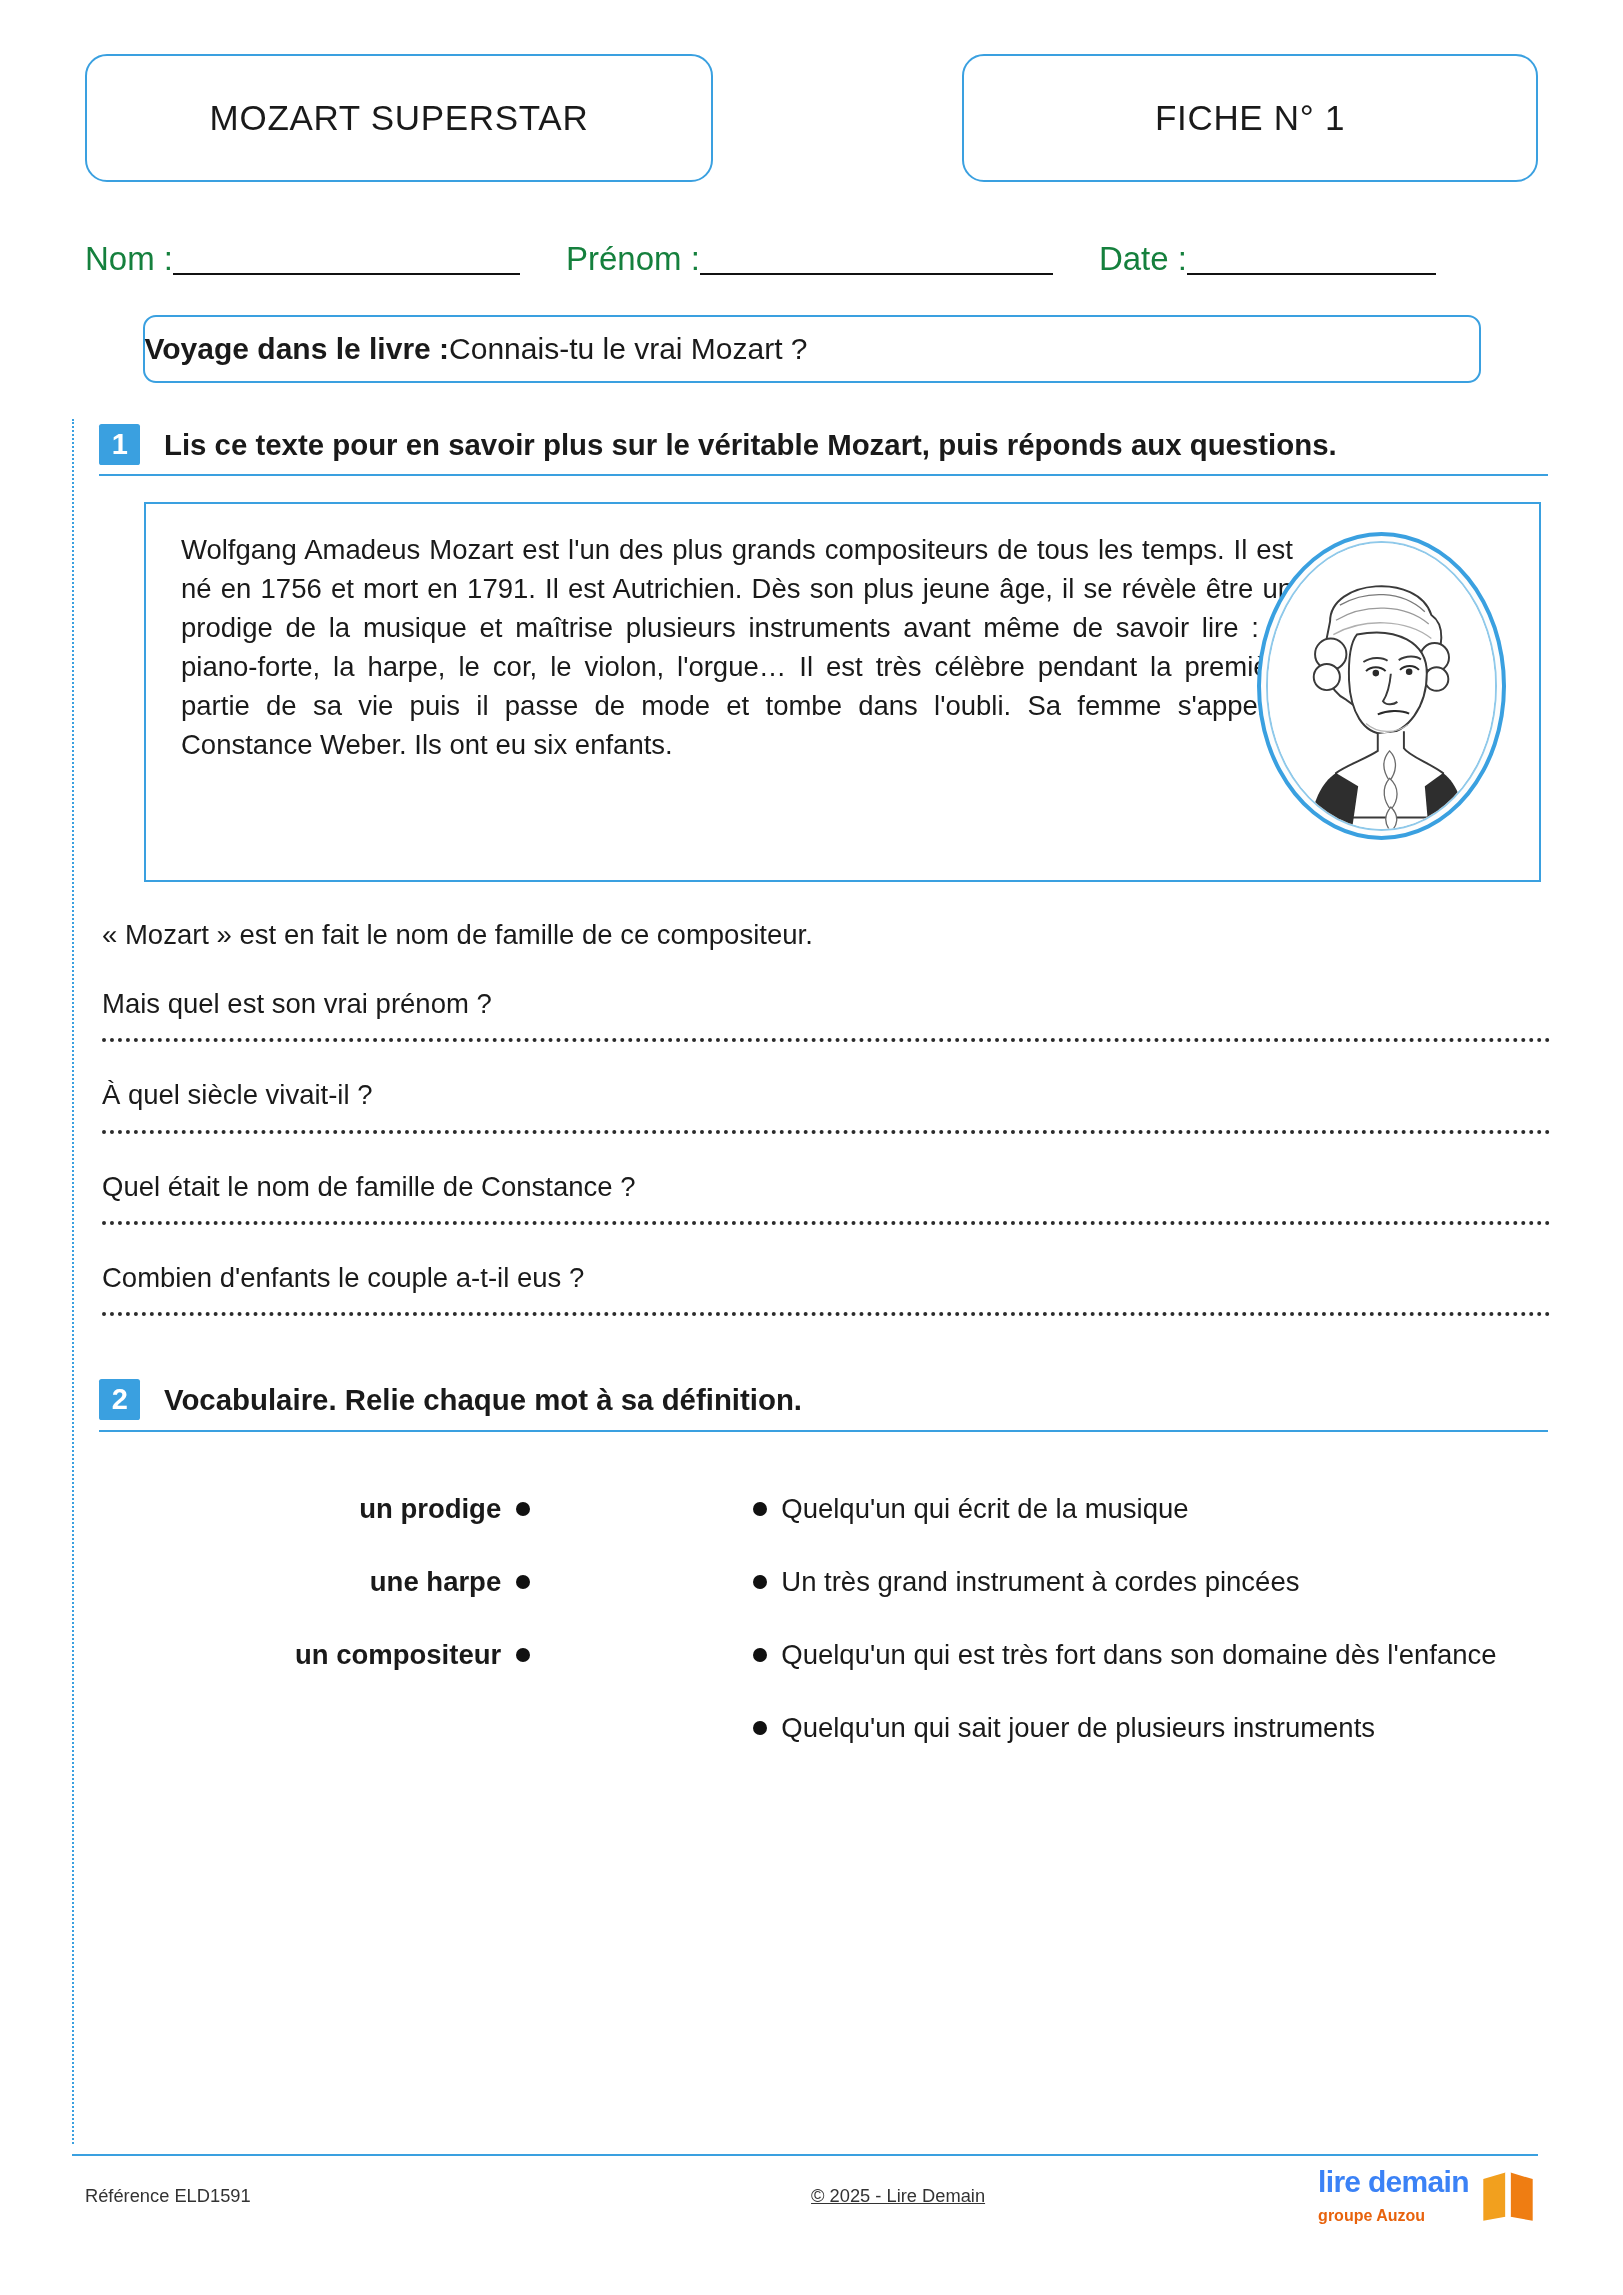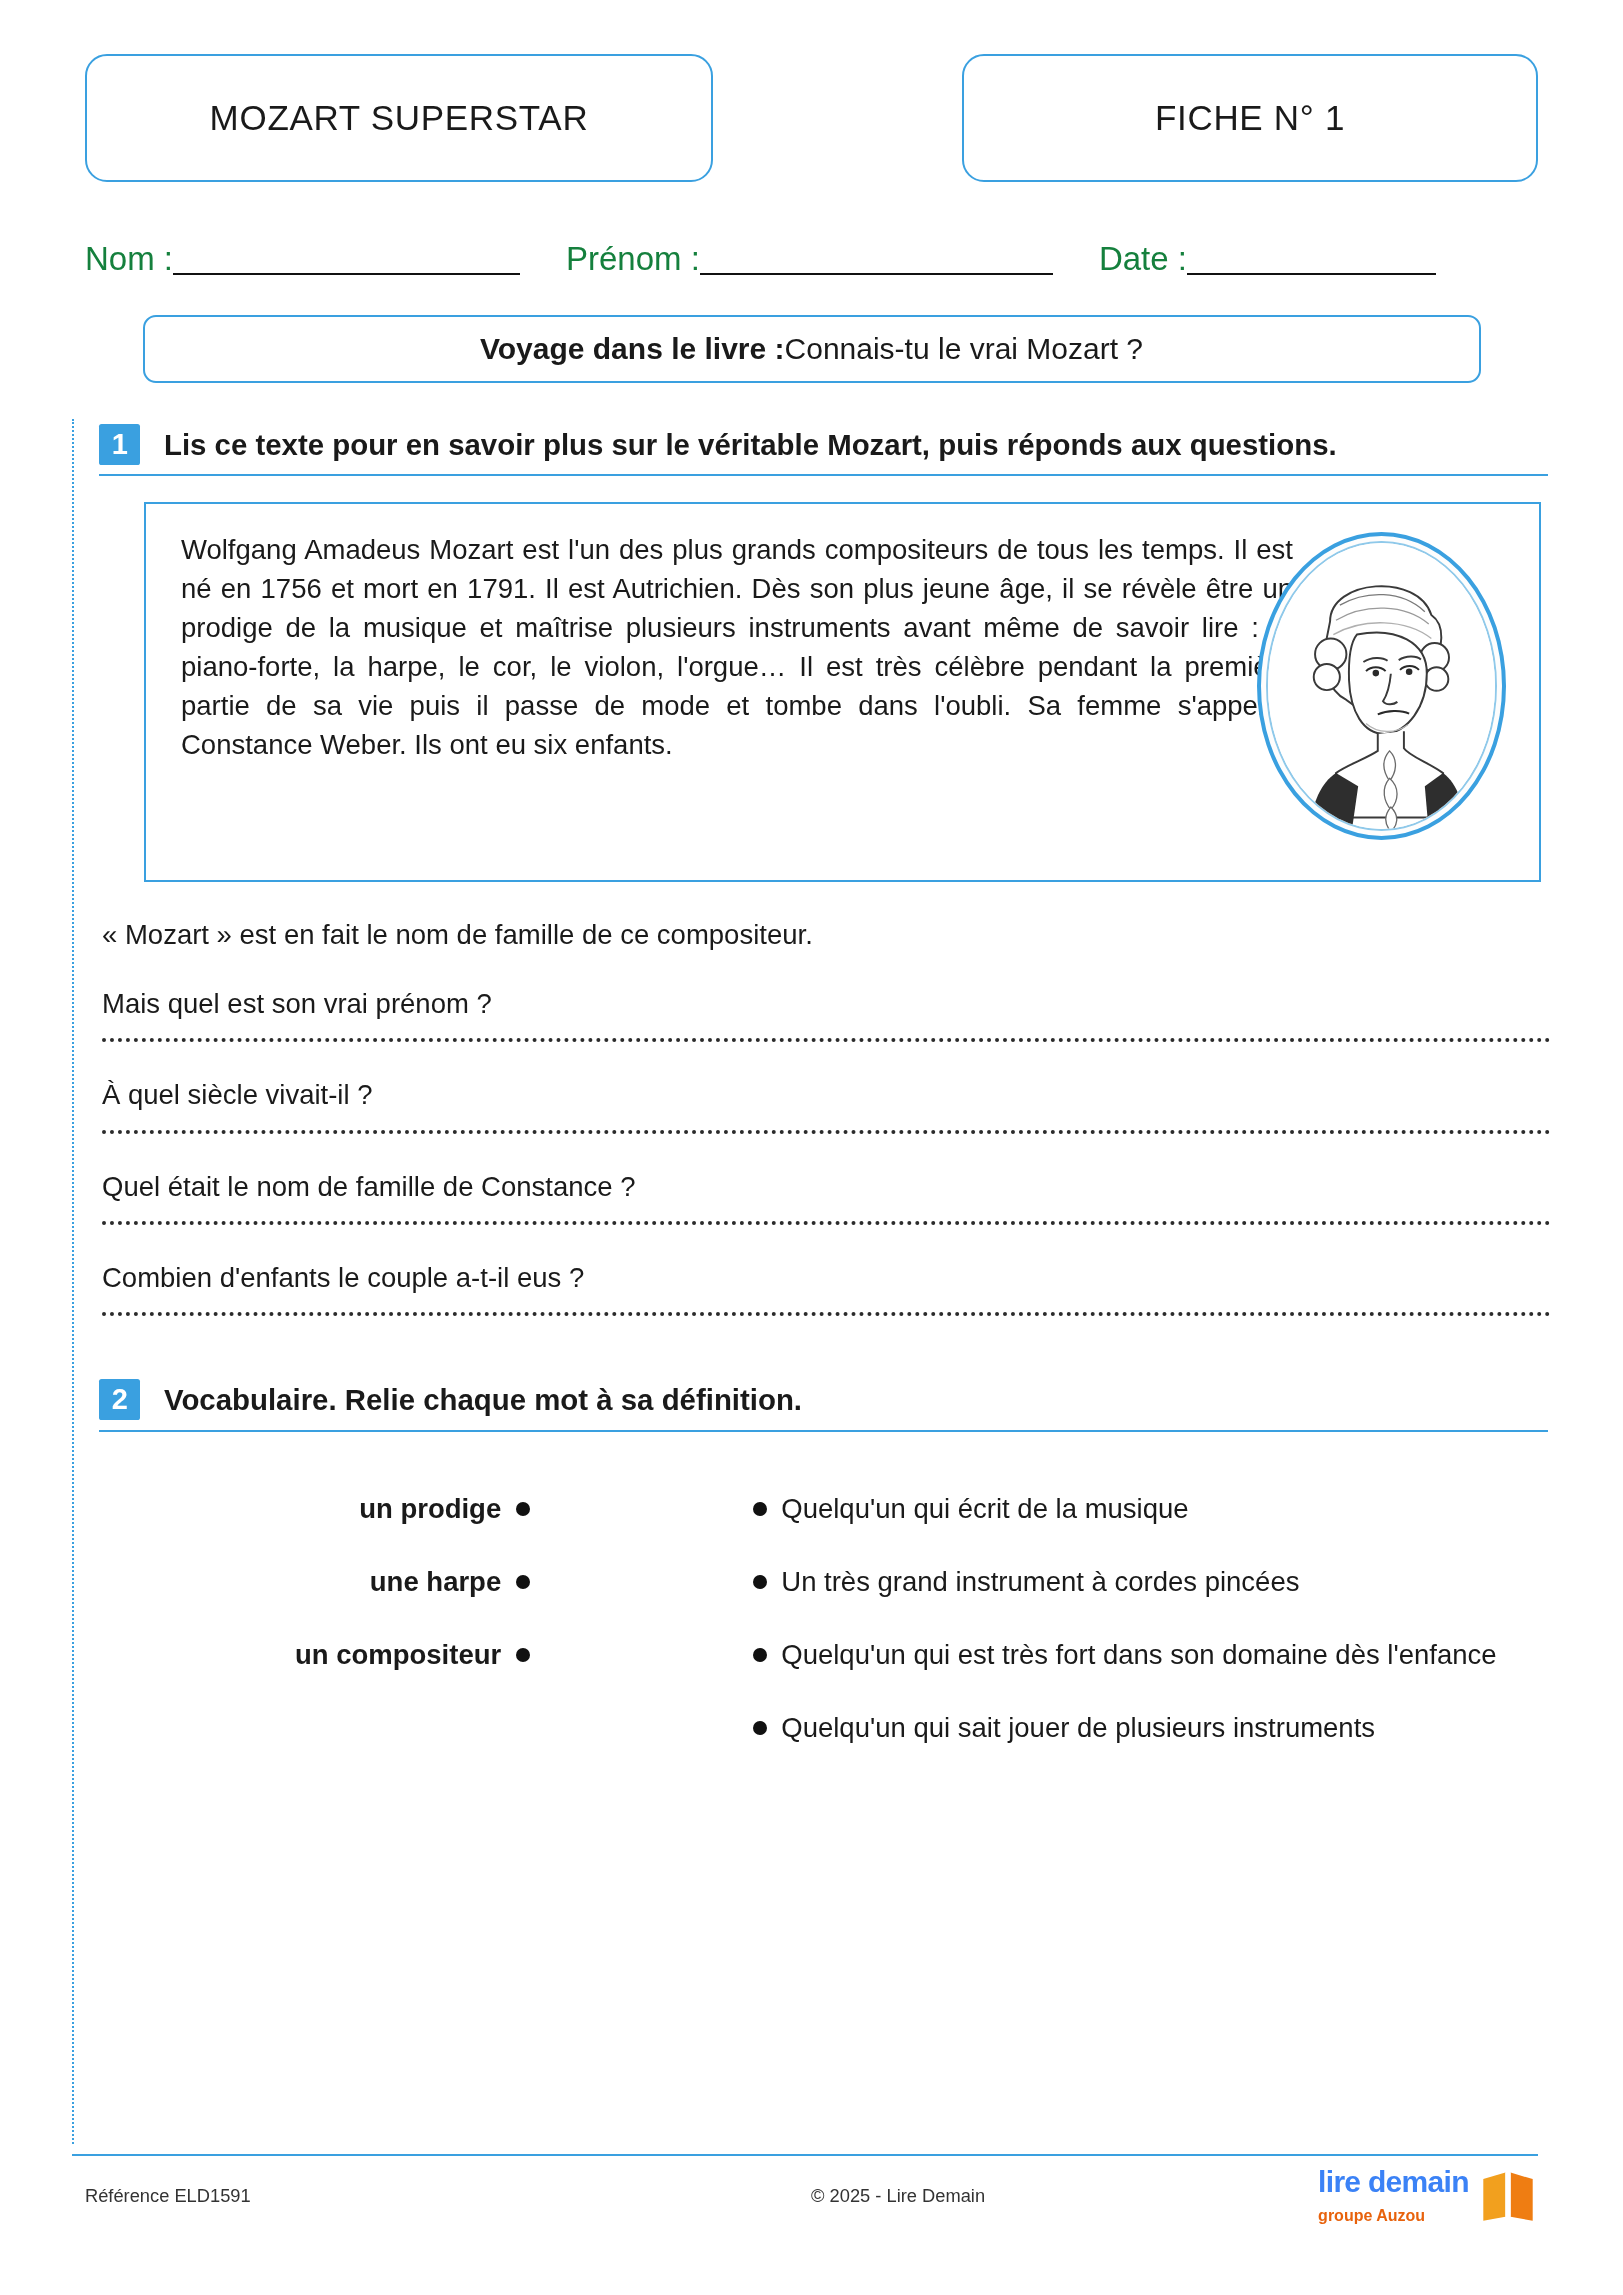--- a/index.html
+++ b/index.html
@@ -70,21 +70,20 @@
     justify-content: center;
     margin-top: 37px;
   }
   .banner {
     border: 2.6px solid #3aa0e0;
     border-radius: 13px;
     width: 1338px;
     height: 68px;
     display: flex;
     align-items: center;
-    justify-content: center;
     box-sizing: border-box;
     font-size: 30px;
   }
   .banner b { font-weight: bold; }
   .banner .light { font-weight: normal; }
 
   
   .rail {
     position: absolute;
     left: 72px;
@@ -227,21 +226,21 @@
     position: absolute;
     left: 85px;
     right: 85px;
     bottom: 71px;
     display: flex;
     align-items: center;
     font-size: 18.3px;
     color: #333;
   }
   .footer .ref { width: 393px; }
-  .footer .copy { flex: 1; text-align: center; }
+  .footer .copy { flex: 1; text-align: center; text-decoration: underline; }
   .logo {
     display: flex;
     align-items: center;
     gap: 9.2px;
   }
   .logo-text {
     display: flex;
     flex-direction: column;
     align-items: flex-start;
     line-height: 1;

